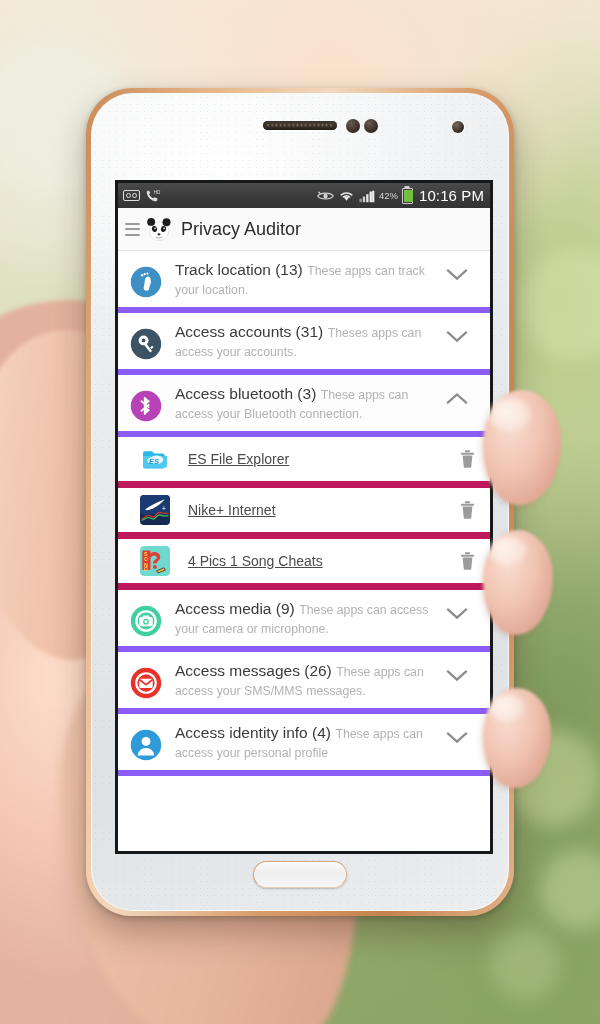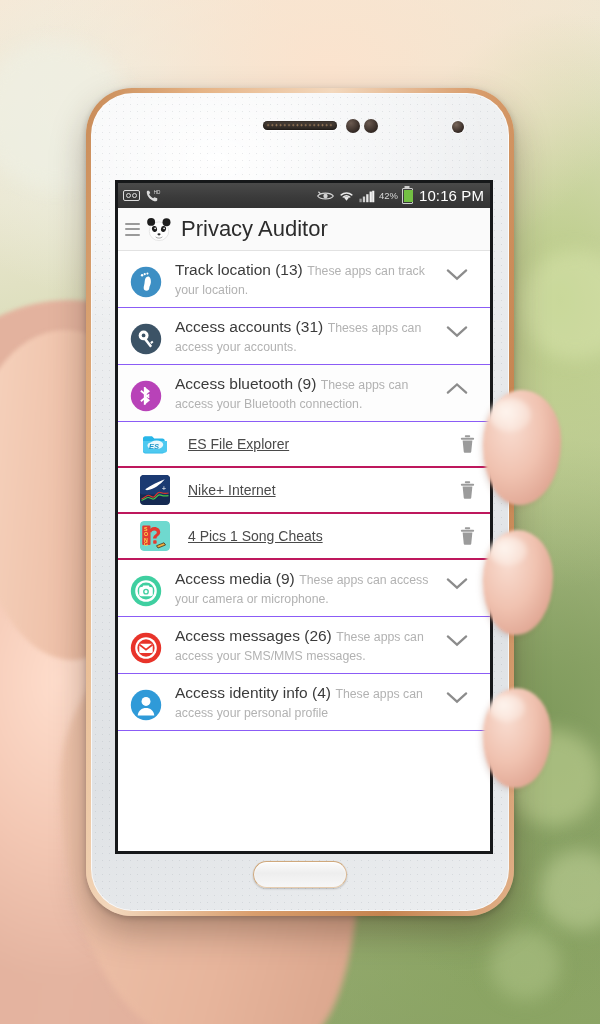--- a/index.html
+++ b/index.html
@@ -194,48 +194,48 @@
     height: 43px;
     background: #fafafa;
     display: flex;
     align-items: center;
     padding: 0 10px 0 7px;
     border-bottom: 1px solid #e2e2e2;
   }
   #hamburger { width: 15px; display: flex; flex-direction: column; gap: 3.5px; flex: none; cursor: pointer; }
   #hamburger span { display: block; height: 2px; background: #9a9a9a; border-radius: 1px; }
   #panda { width: 30px; height: 30px; margin-left: 4px; flex: none; }
-  #app-title { font-size: 22px; color: #2c2c2c; margin-left: 7px; white-space: nowrap; }
+  #app-title { font-size: 18px; color: #2c2c2c; margin-left: 7px; white-space: nowrap; }
 
   
   #list {
     height: calc(674px - 25px - 43px);
     overflow: hidden;
     background: #fff;
   }
   .cat-row {
     display: flex;
     align-items: flex-start;
     padding: 9px 20px 9px 12px;
-    border-bottom: 1px solid #8b5cf6;
+    border-bottom: 6px solid #8b5cf6;
     background: #fff;
     position: relative;
   }
   .cat-row.expanded { background: #fdfdfd; }
   .cat-icon { width: 32px; height: 32px; flex: none; margin-top: 6px; }
   .cat-text { flex: 1; margin-left: 13px; min-width: 0; }
   .cat-title { font-size: 15.5px; color: #3b3b3b; line-height: 19px; white-space: nowrap; }
   .cat-desc { font-size: 12.3px; color: #b2b2b2; line-height: 15.5px; margin-top: 2px; }
   .chev { width: 26px; flex: none; margin-top: 8px; display: flex; justify-content: center; cursor: pointer; }
 
   .app-row {
     display: flex;
     align-items: center;
     padding: 7px 14px 7px 22px;
-    border-bottom: 2px solid #be185d;
+    border-bottom: 7px solid #be185d;
     background: #fff;
   }
   .app-icon { width: 30px; height: 30px; flex: none; border-radius: 4px; overflow: hidden; }
   .app-name { flex: 1; font-size: 14px; color: #4a4a4a; margin-left: 18px; white-space: nowrap; overflow: hidden; text-decoration: underline; }
   .trash { width: 18px; flex: none; display: flex; justify-content: center; cursor: pointer; }
 
   svg { display: block; overflow: visible; }
 </style>
 </head>
 <body>
@@ -375,21 +375,21 @@
             <div class="cat-row expanded">
               <span class="cat-icon">
                 <svg width="32" height="32" viewBox="0 0 40 40">
                   <circle cx="20" cy="20" r="19" fill="#b842b8"></circle>
                   <path d="M18.4 8.8l6.6 5.4-6.6 5.6V8.8zm0 11.2l6.6 5.4-6.6 5.6V20z" fill="#fff"></path>
       <path d="M18.4 8.8v22.2" stroke="#fff" stroke-width="2.2"></path>
       <path d="M13.6 13.4l10.4 8.6M13.6 26.6l10.4-8.6" stroke="#fff" stroke-width="2.2" fill="none"></path>
                 </svg>
               </span>
      <span class="cat-text">
-       <span class="cat-title">Access bluetooth (9)</span>
+       <span class="cat-title">Access bluetooth (3)</span>
        <span class="cat-desc">These apps can access your Bluetooth connection.</span>
      </span>
      <span class="chev">
                 <svg width="22" height="14" viewBox="0 0 24 14">
                   <path d="M2 11l10-9 10 9" fill="none" stroke="#8c8c8c" stroke-width="2.4" stroke-linecap="round"></path>
                 </svg>
               </span>
             </div>
             <div class="app-row">
               <span class="app-icon">

